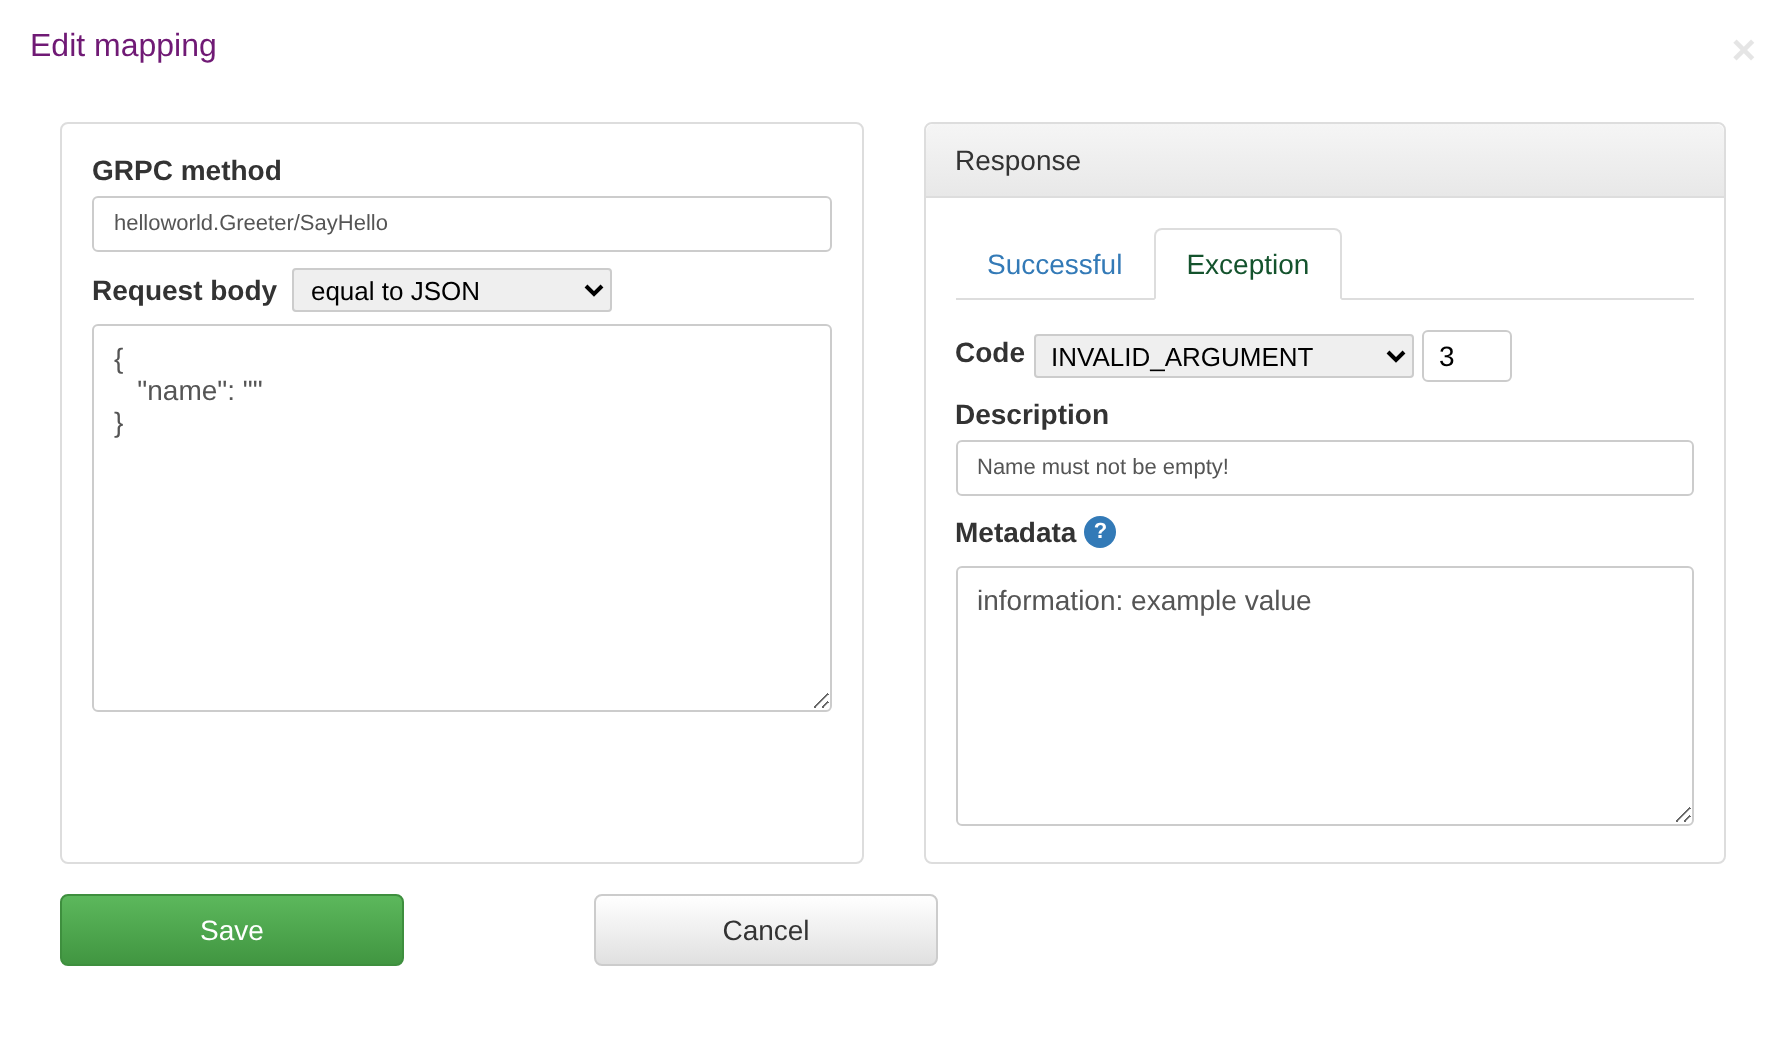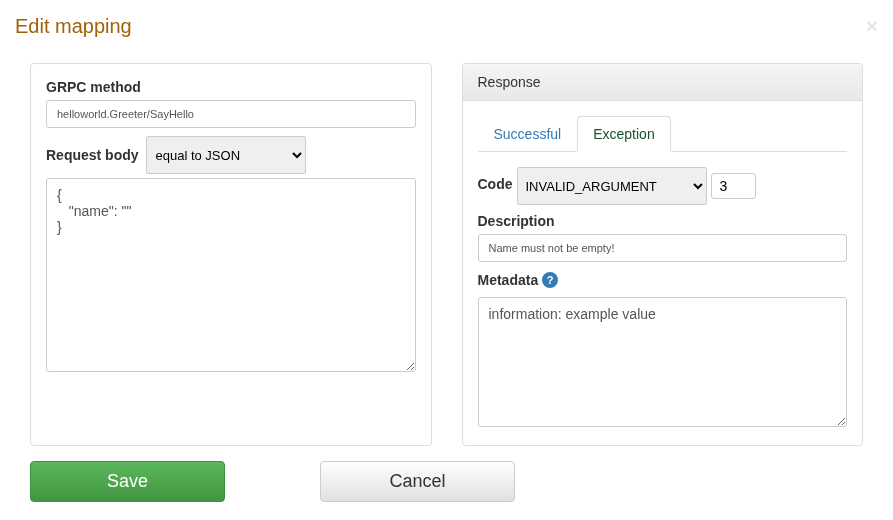--- a/index.html
+++ b/index.html
@@ -12,23 +12,23 @@
   height: 520px;
   overflow: hidden;
 }
 .modal-header {
   padding: 15px 15px 10px 15px;
   display: flex;
   justify-content: space-between;
   align-items: flex-start;
 }
 .modal-title {
-  font-size: 20px;
+  font-size: 16px;
   font-weight: 500;
-  color: #a16207;
+  color: #701a75;
 }
 .close {
   font-size: 21px;
   font-weight: 700;
   line-height: 1;
   color: #ccc;
   cursor: pointer;
   background: none;
   border: none;
   opacity: 0.5;
@@ -79,21 +79,21 @@
   color: #555;
   resize: both;
 }
 .form-select {
   padding: 2px 4px;
   border: 1px solid #ccc;
   border-radius: 2px;
   font-size: 13px;
   font-family: inherit;
   background: #efefef;
-  height: 38px;
+  height: 22px;
 }
 .req-body-row {
   margin-top: 8px;
   margin-bottom: 4px;
 }
 .req-body-row select {
   width: 160px;
   margin-left: 4px;
 }
 .tabs {
@@ -153,23 +153,23 @@
   cursor: pointer;
 }
 .footer {
   padding: 0 30px;
   display: flex;
   gap: 95px;
 }
 .btn {
   padding: 9px 12px;
   border-radius: 4px;
-  font-size: 18px;
-  cursor: pointer;
-  width: 195px;
+  font-size: 14px;
+  cursor: pointer;
+  width: 172px;
   text-align: center;
   border: 1px solid transparent;
 }
 .btn-success {
   background: linear-gradient(to bottom, #5cb85c, #419641);
   border-color: #3e8f3e;
   color: #fff;
 }
 .btn-default {
   background: linear-gradient(to bottom, #fff, #e0e0e0);

